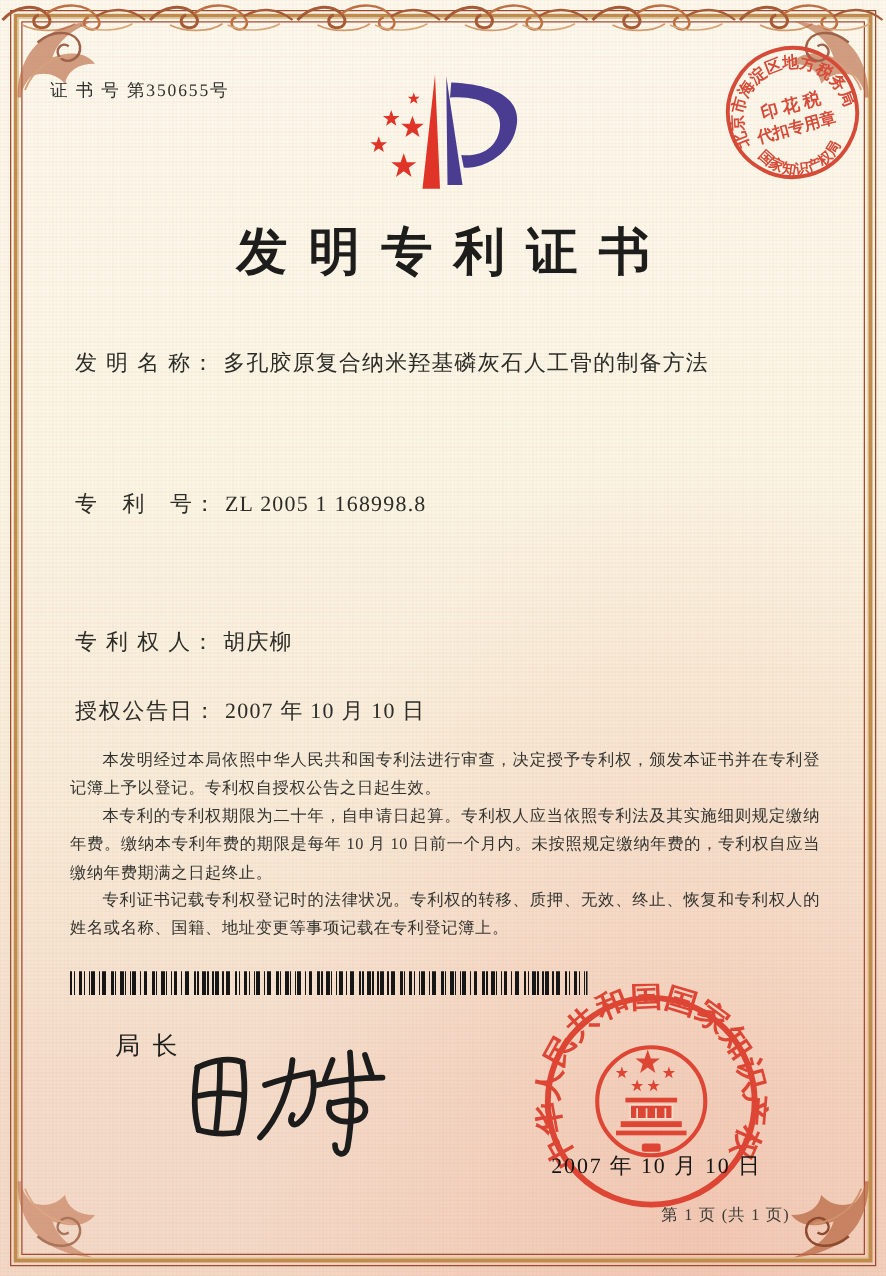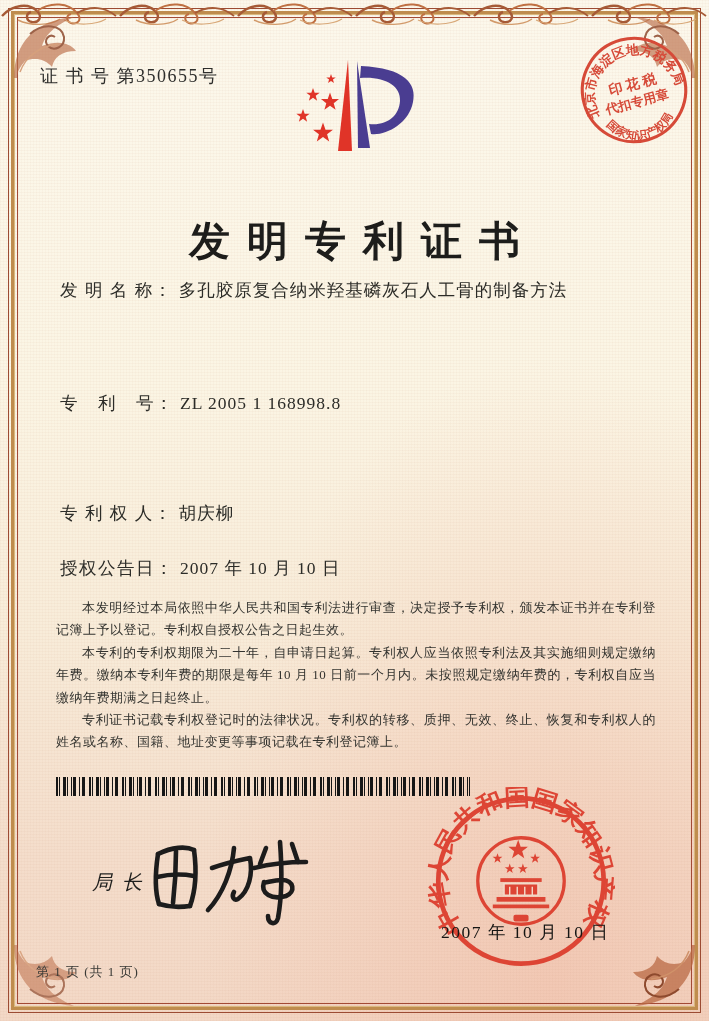--- a/index.html
+++ b/index.html
@@ -18,48 +18,48 @@
   .frame-band{position:absolute;inset:11px;border:3px solid #bf8c4e;
               box-shadow:inset 0 0 0 1px #d9b87e;}
   .frame-inner{position:absolute;inset:17px;border:1px solid #a34a35;}
   .scroll-band{position:absolute;left:0;top:0;width:709px;height:26px;overflow:hidden;}
   .corner{position:absolute;width:74px;height:74px;opacity:.85;}
   .corner.tl{left:10px;top:12px;}
   .corner.tr{right:10px;top:12px;transform:scaleX(-1);}
   .corner.bl{left:10px;bottom:10px;transform:scaleY(-1);opacity:.7;}
   .corner.br{right:10px;bottom:10px;transform:scale(-1,-1);opacity:1;}
 
-  .cert-no{position:absolute;left:40px;top:64px;font-size:18px;letter-spacing:1.5px;color:#2e2e2c;}
+  .cert-no{position:absolute;left:40px;top:64px;font-size:14px;letter-spacing:1.5px;color:#2e2e2c;}
   .logo{position:absolute;left:285px;top:54px;width:150px;height:110px;}
   .tax-stamp{position:absolute;left:572px;top:28px;width:124px;height:124px;transform:rotate(-15deg);}
   .title{position:absolute;left:0;top:174px;width:709px;text-align:center;
-         font-size:41px;font-weight:bold;color:#1d1d1b;letter-spacing:17px;padding-left:17px;box-sizing:border-box;margin-top:40px;}
+         font-size:41px;font-weight:bold;color:#1d1d1b;letter-spacing:17px;padding-left:17px;box-sizing:border-box;}
   .field-row{position:absolute;left:60px;width:600px;font-size:17.5px;color:#2c2c28;white-space:nowrap;}
   .f-label{letter-spacing:1.5px;}
   .f-value{letter-spacing:1px;margin-left:6px;text-align:center;}
   .body-text{position:absolute;left:56px;top:597px;width:600px;font-size:13px;
              line-height:22.4px;color:#33332f;letter-spacing:.5px;text-align:justify;}
   .body-text p{margin:0;text-indent:2em;}
   .barcode{position:absolute;left:56px;top:777px;width:414px;height:19px;
     background:repeating-linear-gradient(90deg,
       #161616 0 2px, transparent 2px 3px,
       #161616 3px 4px, transparent 4px 7px,
       #161616 7px 10px, transparent 10px 11px,
       #161616 11px 12px, transparent 12px 15px,
       #161616 15px 16px, transparent 16px 17px,
       #161616 17px 20px, transparent 20px 23px,
       #161616 23px 24px, transparent 24px 26px,
       #161616 26px 29px, transparent 29px 33px);}
-  .signer{position:absolute;left:92px;top:869px;font-size:20px;letter-spacing:10px;color:#1f1f1d;font-style:italic;}
+  .signer{position:absolute;left:92px;top:823px;font-size:20px;letter-spacing:10px;color:#1f1f1d;}
   .signature{position:absolute;left:146px;top:834px;width:170px;height:98px;}
   .seal{position:absolute;left:427px;top:787px;width:188px;height:188px;opacity:.92;}
   .issue-date{position:absolute;left:441px;top:920px;font-size:17.5px;letter-spacing:1.5px;
               color:#151513;z-index:6;}
-  .page-footer{position:absolute;left:0;top:963px;width:632px;text-align:left;
-               font-size:13px;letter-spacing:1px;color:#3a3a36;padding-left:36px;}
+  .page-footer{position:absolute;left:0;top:963px;width:632px;text-align:right;
+               font-size:13px;letter-spacing:1px;color:#3a3a36;}
 </style>
 </head>
 <body>
 
 <div class="page">
   <div class="weave"></div>
 
   
   <svg width="0" height="0" aria-hidden="true">
     <defs>

